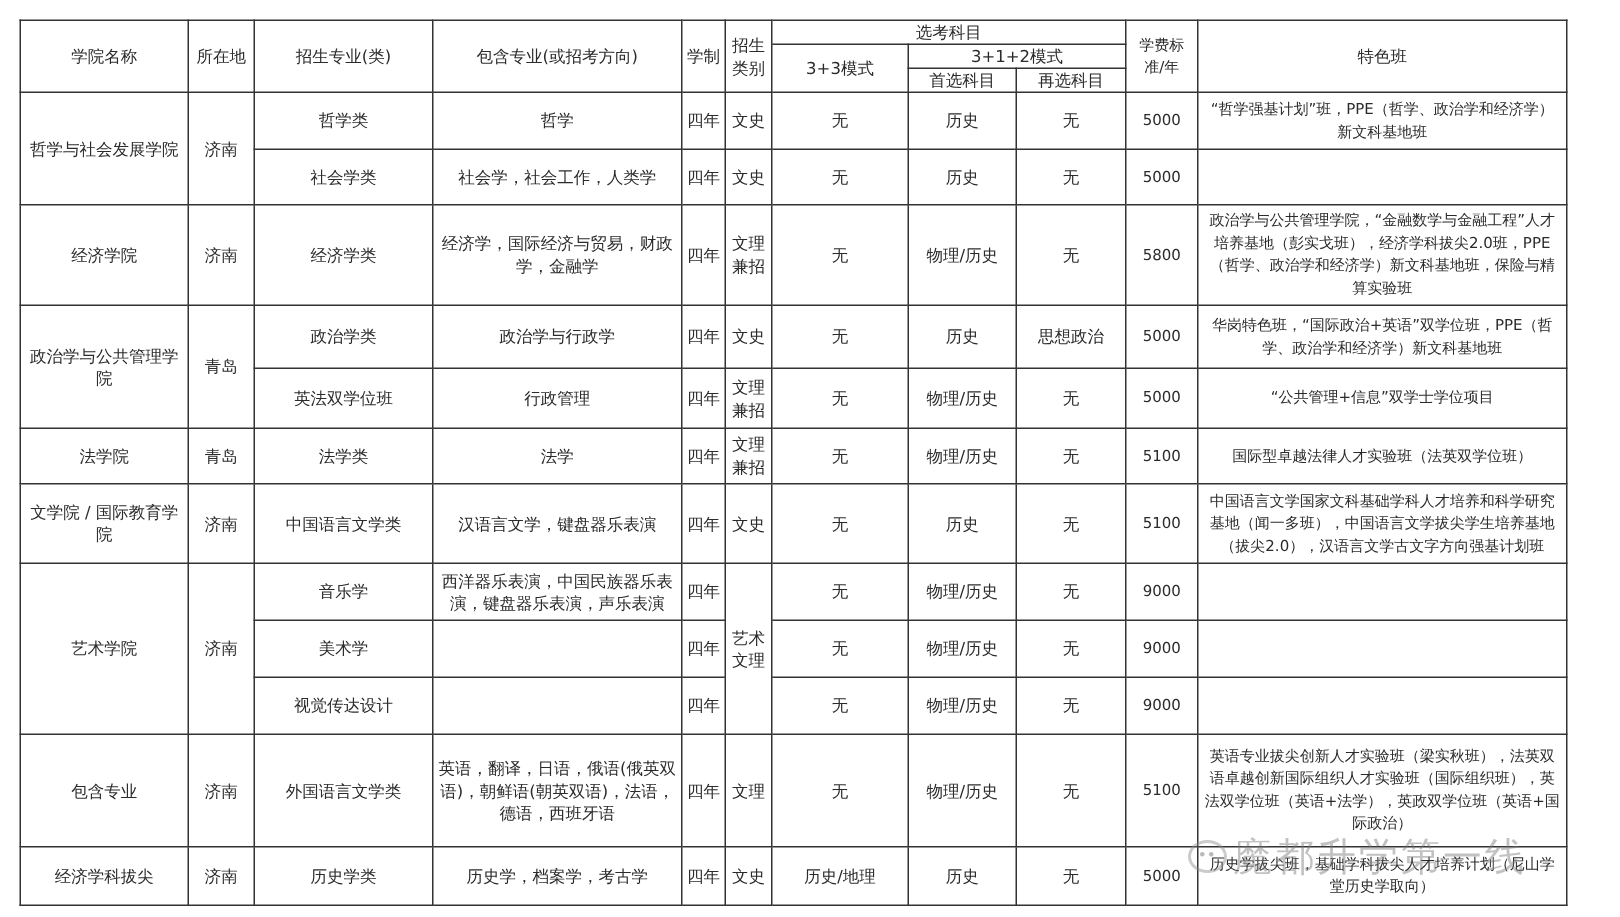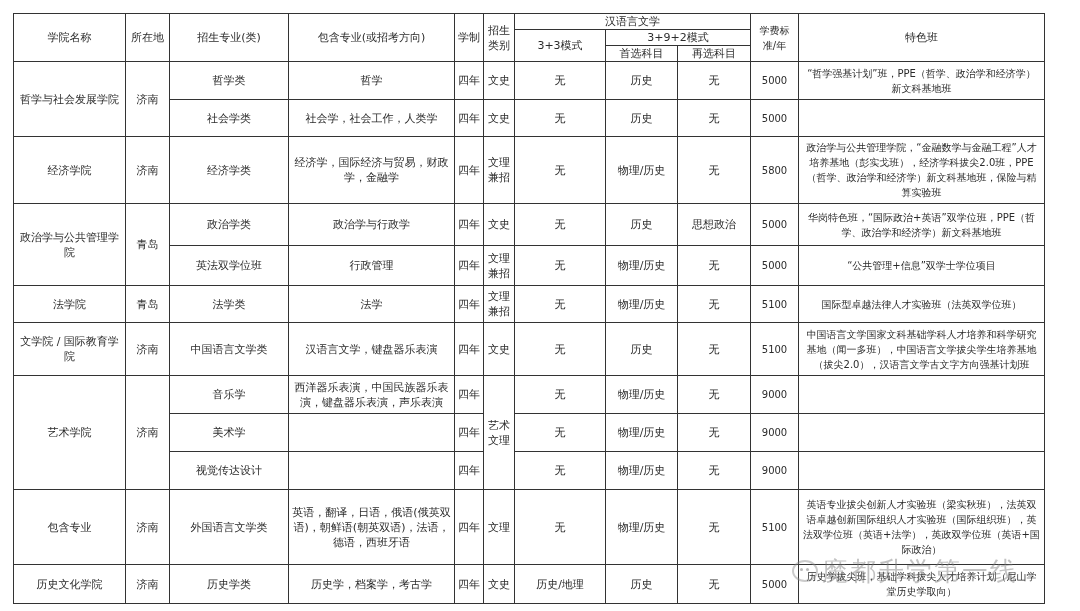--- a/index.html
+++ b/index.html
@@ -38,27 +38,27 @@
       <col style="width:246px">
   </colgroup>
   <thead>
     <tr style="height:12px">
       <th rowspan="3">学院名称</th>
       <th rowspan="3">所在地</th>
       <th rowspan="3">招生专业(类)</th>
       <th rowspan="3">包含专业(或招考方向)</th>
       <th rowspan="3">学制</th>
       <th rowspan="3">招生类别</th>
-      <th colspan="3">汉语言文学</th>
+      <th colspan="3">选考科目</th>
       <th rowspan="3" class="num">学费标准/年</th>
       <th rowspan="3">特色班</th>
     </tr>
     <tr style="height:16px">
       <th rowspan="2">3+3模式</th>
-      <th colspan="2">3+9+2模式</th>
+      <th colspan="2">3+1+2模式</th>
     </tr>
     <tr style="height:16px">
       <th>首选科目</th>
       <th>再选科目</th>
     </tr>
   </thead>
   <tbody>
 
     <tr style="height:38px">
       <td rowspan="2">哲学与社会发展学院</td>
@@ -198,21 +198,21 @@
       <td>四年</td>
       <td>文理</td>
       <td>无</td>
       <td>物理/历史</td>
       <td>无</td>
       <td class="num">5100</td>
       <td class="feat">英语专业拔尖创新人才实验班（梁实秋班），法英双语卓越创新国际组织人才实验班（国际组织班），英法双学位班（英语+法学），英政双学位班（英语+国际政治）</td>
     </tr>
 
     <tr style="height:39px">
-      <td>历史文化学院</td>
+      <td>经济学科拔尖</td>
       <td>济南</td>
       <td>历史学类</td>
       <td>历史学，档案学，考古学</td>
       <td>四年</td>
       <td>文史</td>
       <td>历史/地理</td>
       <td>历史</td>
       <td>无</td>
       <td class="num">5000</td>
       <td class="feat">历史学拔尖班，基础学科拔尖人才培养计划（尼山学堂历史学取向）</td>

